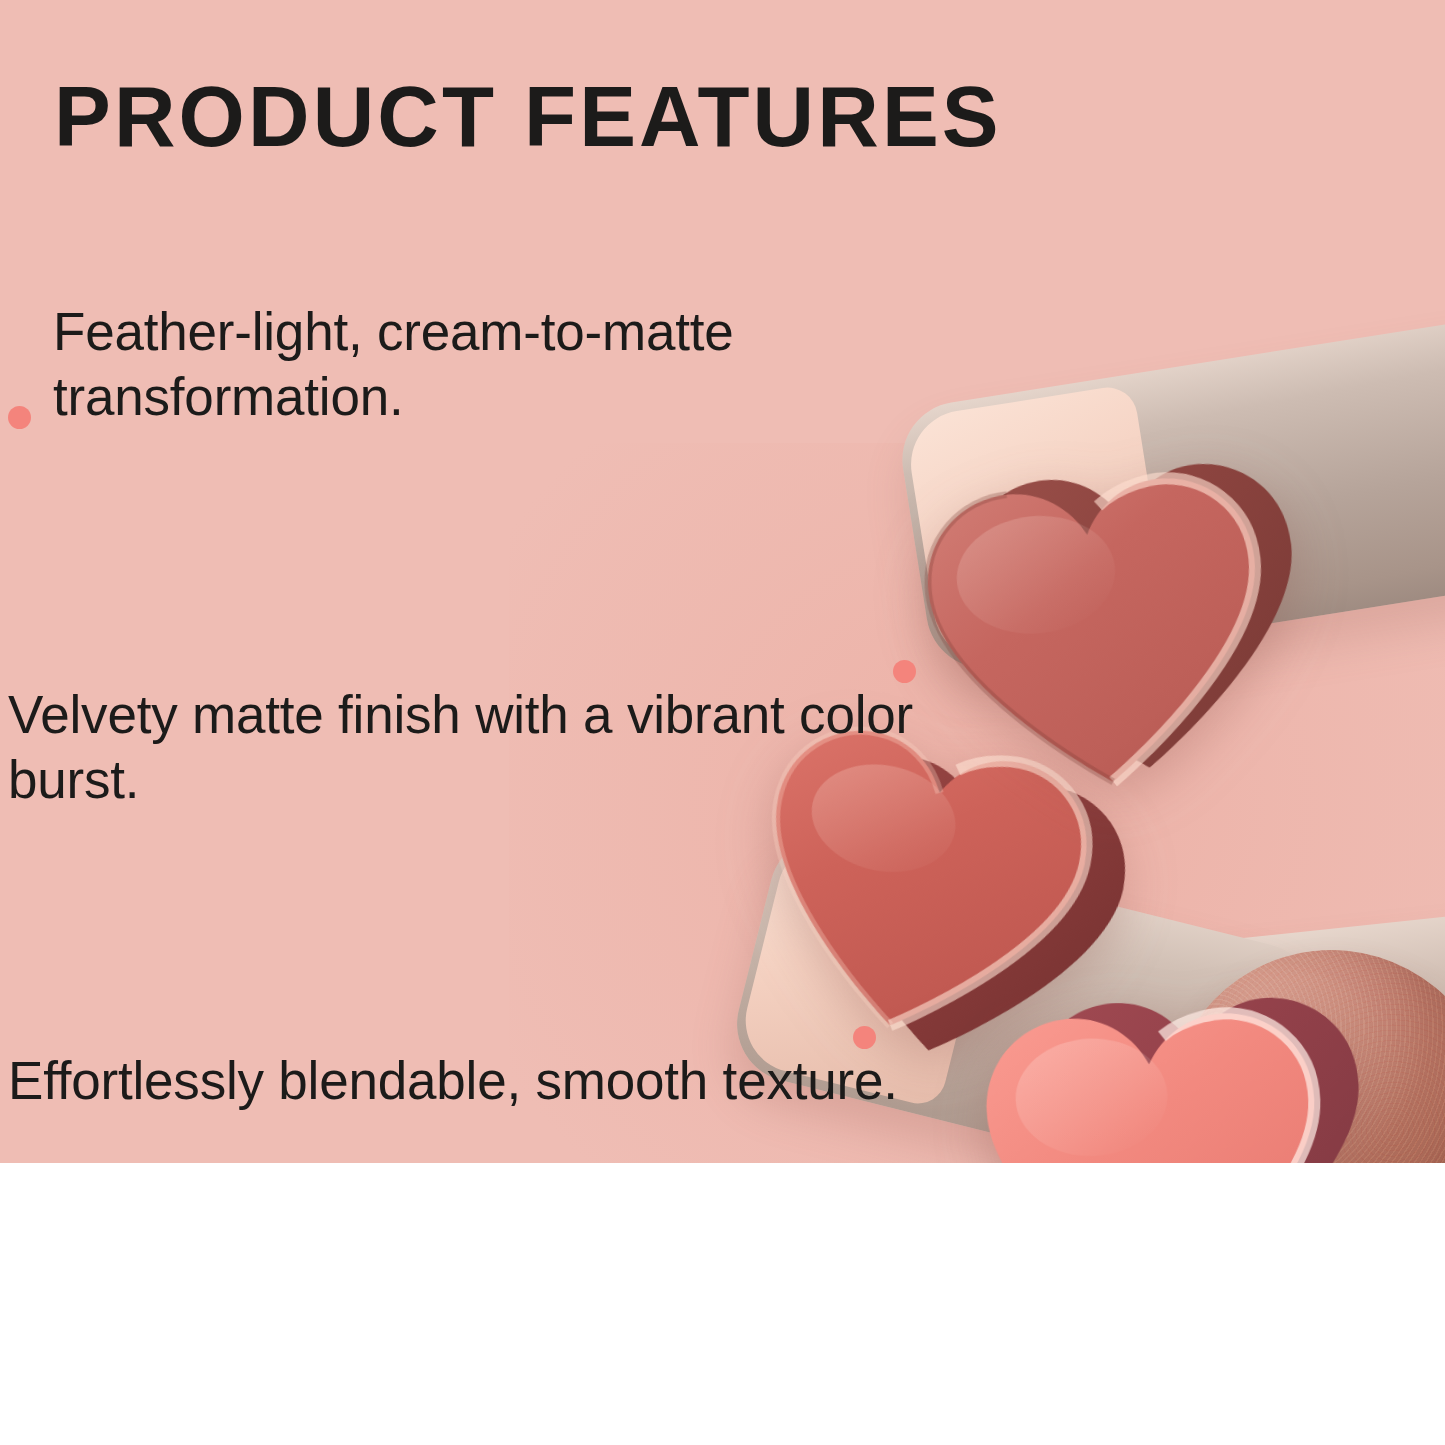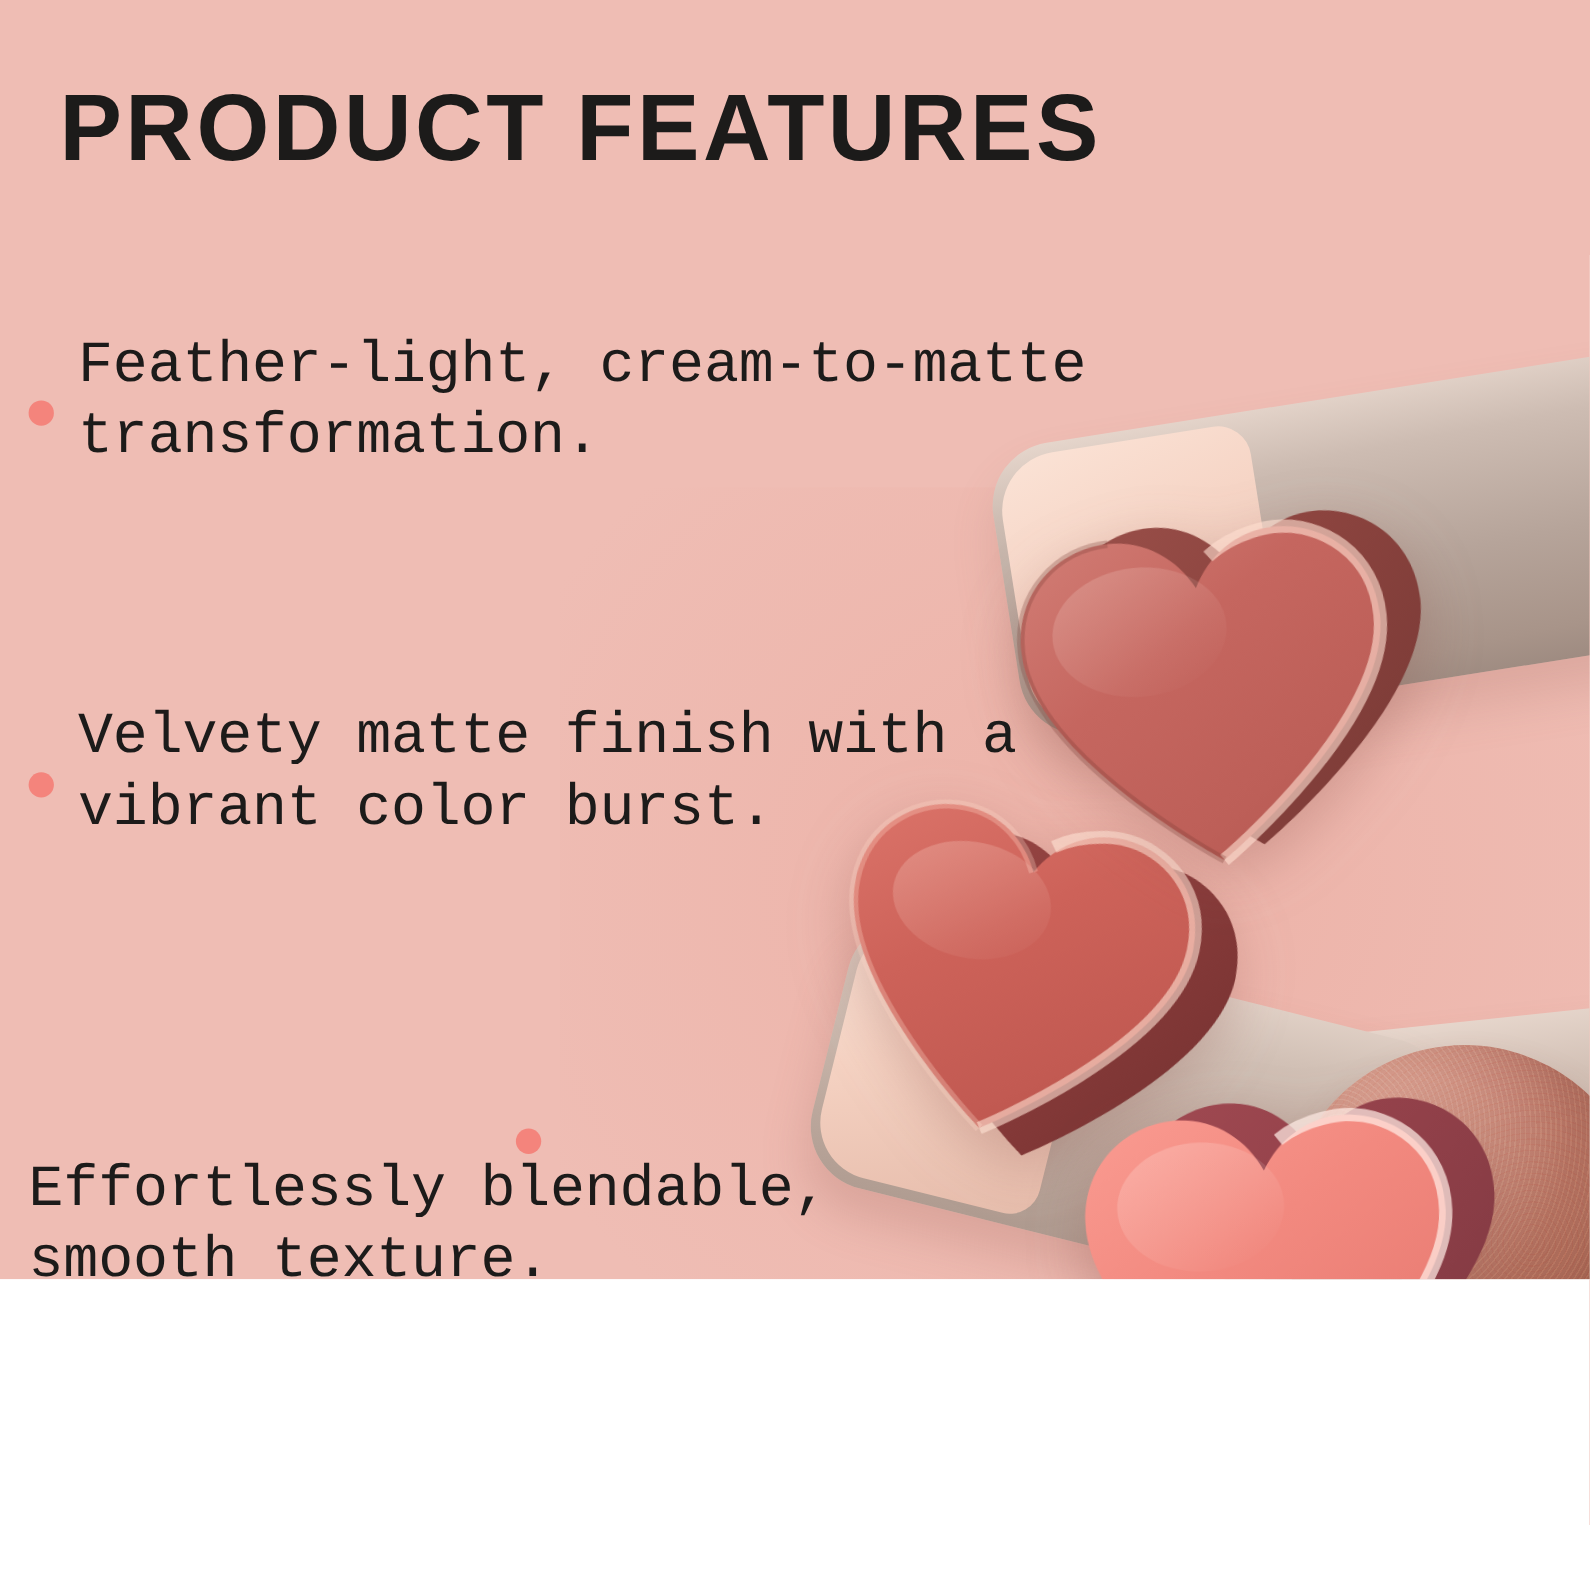--- a/index.html
+++ b/index.html
@@ -49,27 +49,26 @@
   }
 
   .bullets {
     position: absolute;
     left: 0;
     top: 0;
     width: 1010px;
   }
   .bullet {
     position: absolute;
-    left: 26px;
+    left: 8px;
     display: flex;
-    align-items: center;
-    font-family: Liberation Mono, monospace;
+    align-items: flex-end;
   }
   .bullet-0 { top: 300px; }
-  .bullet-1 { top: 638px; }
+  .bullet-1 { top: 638px; flex-direction: column; }
   .bullet-2 { top: 1004px; flex-direction: column; }
 
   .dot {
     flex: 0 0 auto;
     width: 23px;
     height: 23px;
     border-radius: 50%;
     background: #f4847c;
     margin-top: 22px;
     margin-right: 22px;

